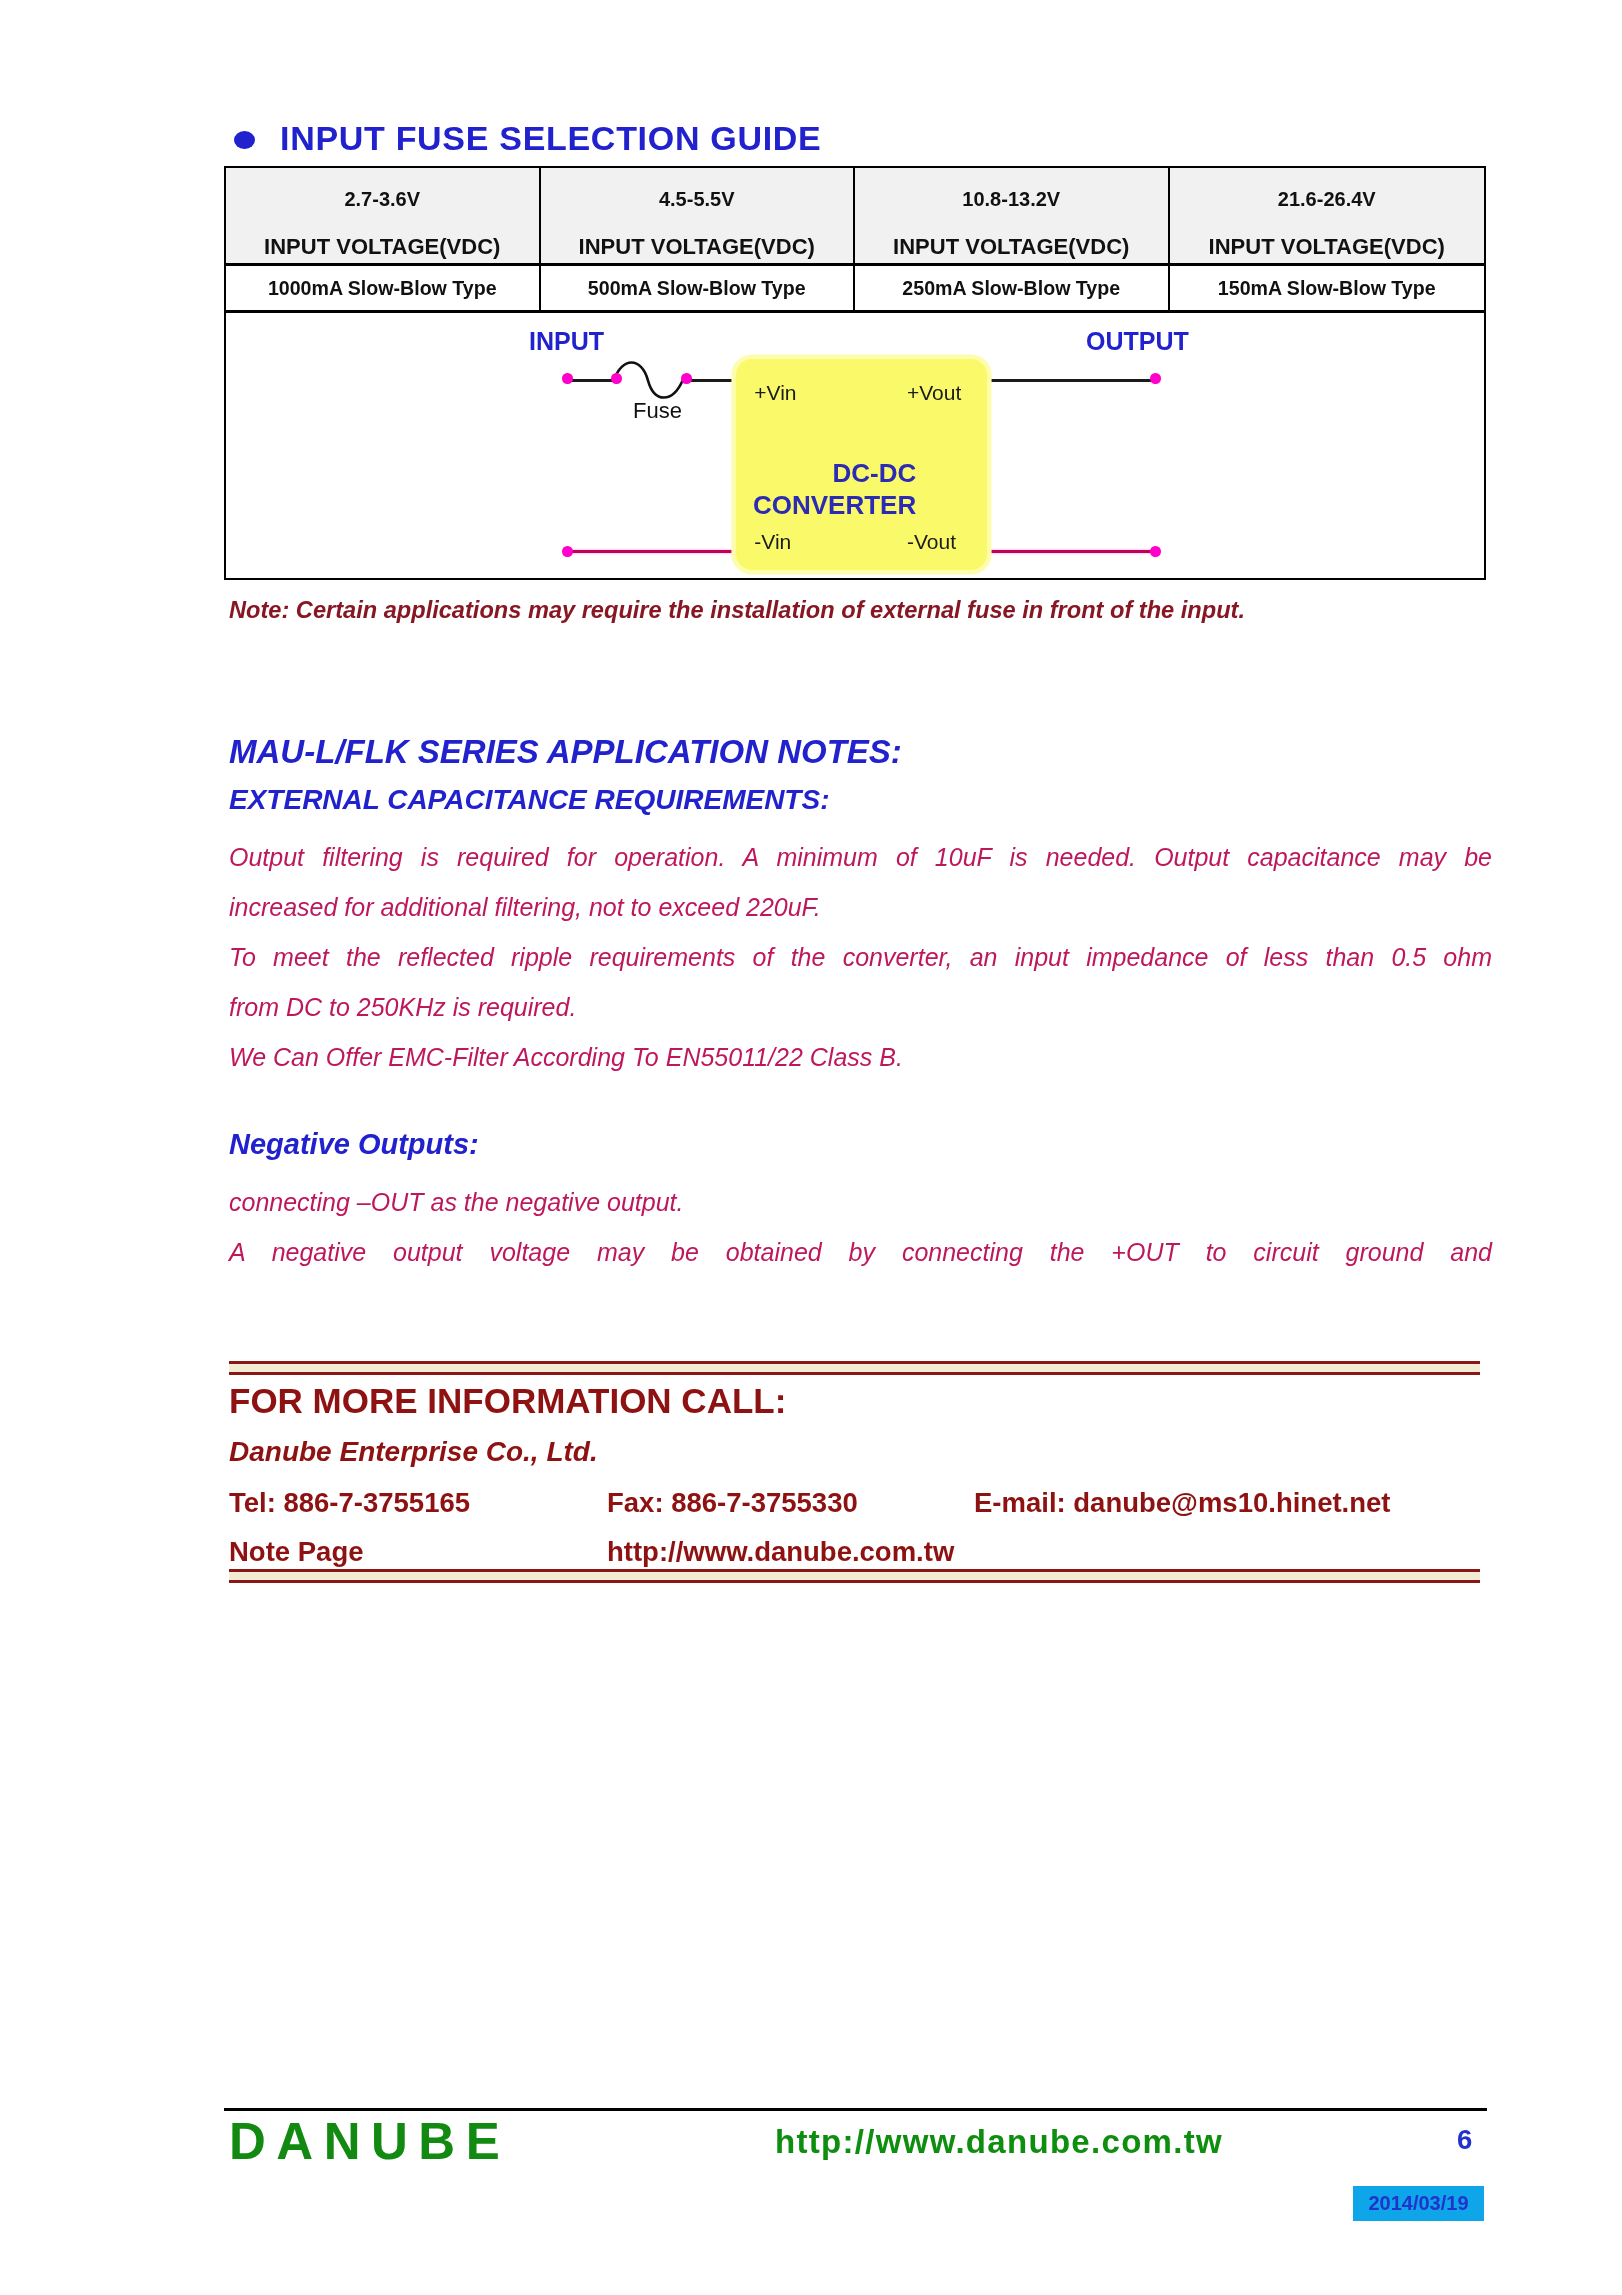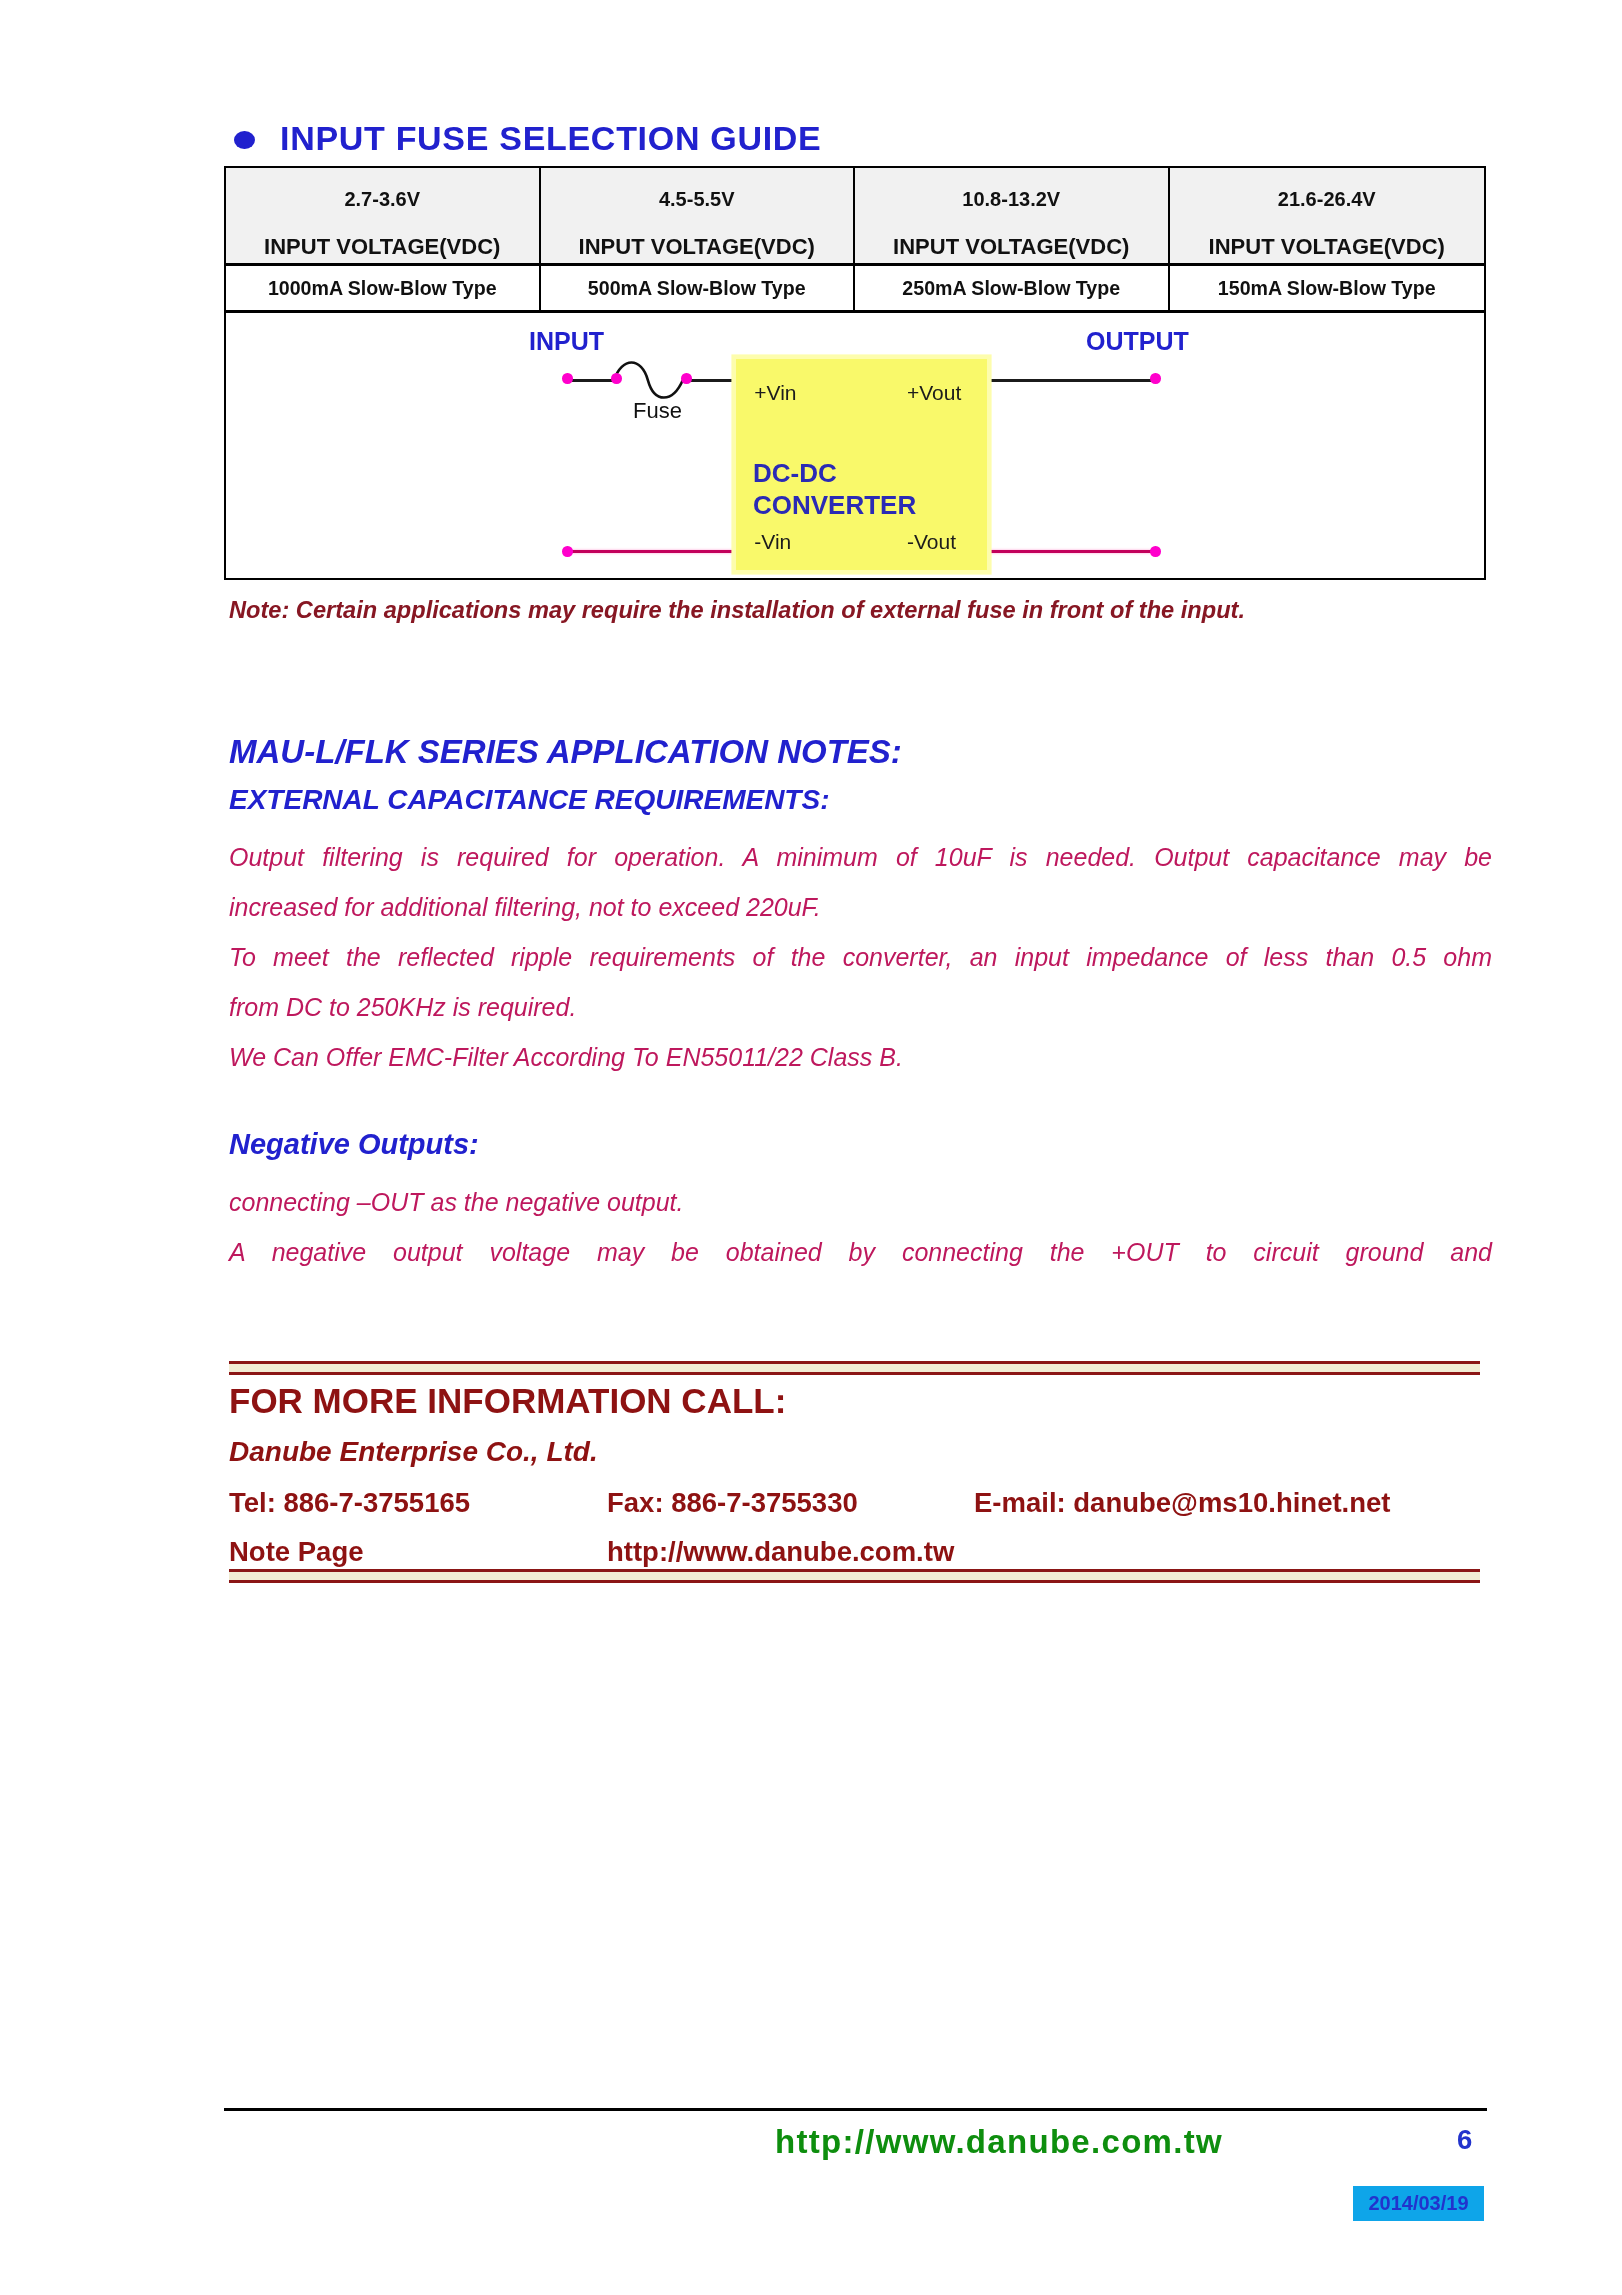--- a/index.html
+++ b/index.html
@@ -33,21 +33,21 @@
 
   
   .diagram { position:absolute; left:0; top:0; right:0; bottom:0; }
   .dlabel { position:absolute; font-size:25px; font-weight:bold; color:#2121CE; }
   .wire-b { position:absolute; height:2.6px; background:#1b1b1b; }
   .wire-m { position:absolute; height:3.3px; background:#C2005B; box-shadow:0 0 2.6px #FF9AD0; }
   .dot { position:absolute; width:10.5px; height:10.5px; border-radius:50%; background:#FF00CC; }
   .fusebox { position:absolute; }
   .fuse-label { position:absolute; font-size:22px; color:#111; }
   .conv-box { position:absolute; left:510px; top:191px; width:251px; height:211px;
-    background:#F9F96A; border-radius:0; box-shadow:0 0 0 4.6px #FDFDAD; }
+    background:#F9F96A; border-radius:16px; box-shadow:0 0 0 4.6px #FDFDAD;text-align:right; }
   .pin { position:absolute; font-size:21px; color:#1c1c1c; }
   .conv-name { position:absolute; left:17px; top:98px; font-size:26px; font-weight:bold;
     color:#2B2BB5; line-height:32px; }
 
   
   .note { position:absolute; left:229px; top:597px; width:1263px;
     font-size:23.6px; font-weight:bold; font-style:italic; color:#871723; }
   .h-main { position:absolute; left:229px; top:733px; font-size:33px; font-weight:bold;
     font-style:italic; color:#2121CE; }
   .h-sub  { position:absolute; left:229px; top:784px; font-size:28px; font-weight:bold;
@@ -176,18 +176,19 @@
   <div class="h-company">Danube Enterprise Co., Ltd.</div>
 
   <div class="cline" style="left:229px;  top:1487px;">Tel: 886-7-3755165</div>
   <div class="cline" style="left:607px;  top:1487px;">Fax: 886-7-3755330</div>
   <div class="cline" style="left:974px; top:1487px;">E-mail: danube@ms10.hinet.net</div>
   <div class="cline" style="left:229px;  top:1536px;">Note Page</div>
   <div class="cline" style="left:607px;  top:1536px;">http://www.danube.com.tw</div>
   <div class="dbl-rule" style="top:1569px;"></div>
 
   <div class="foot-rule"></div>
+  <div class="logo">DANUBE</div>
   <div class="foot-url">http://www.danube.com.tw</div>
   <div class="foot-page">6</div>
   <div class="foot-date">2014/03/19</div>
 
 </div>
 
 
 </body></html>

